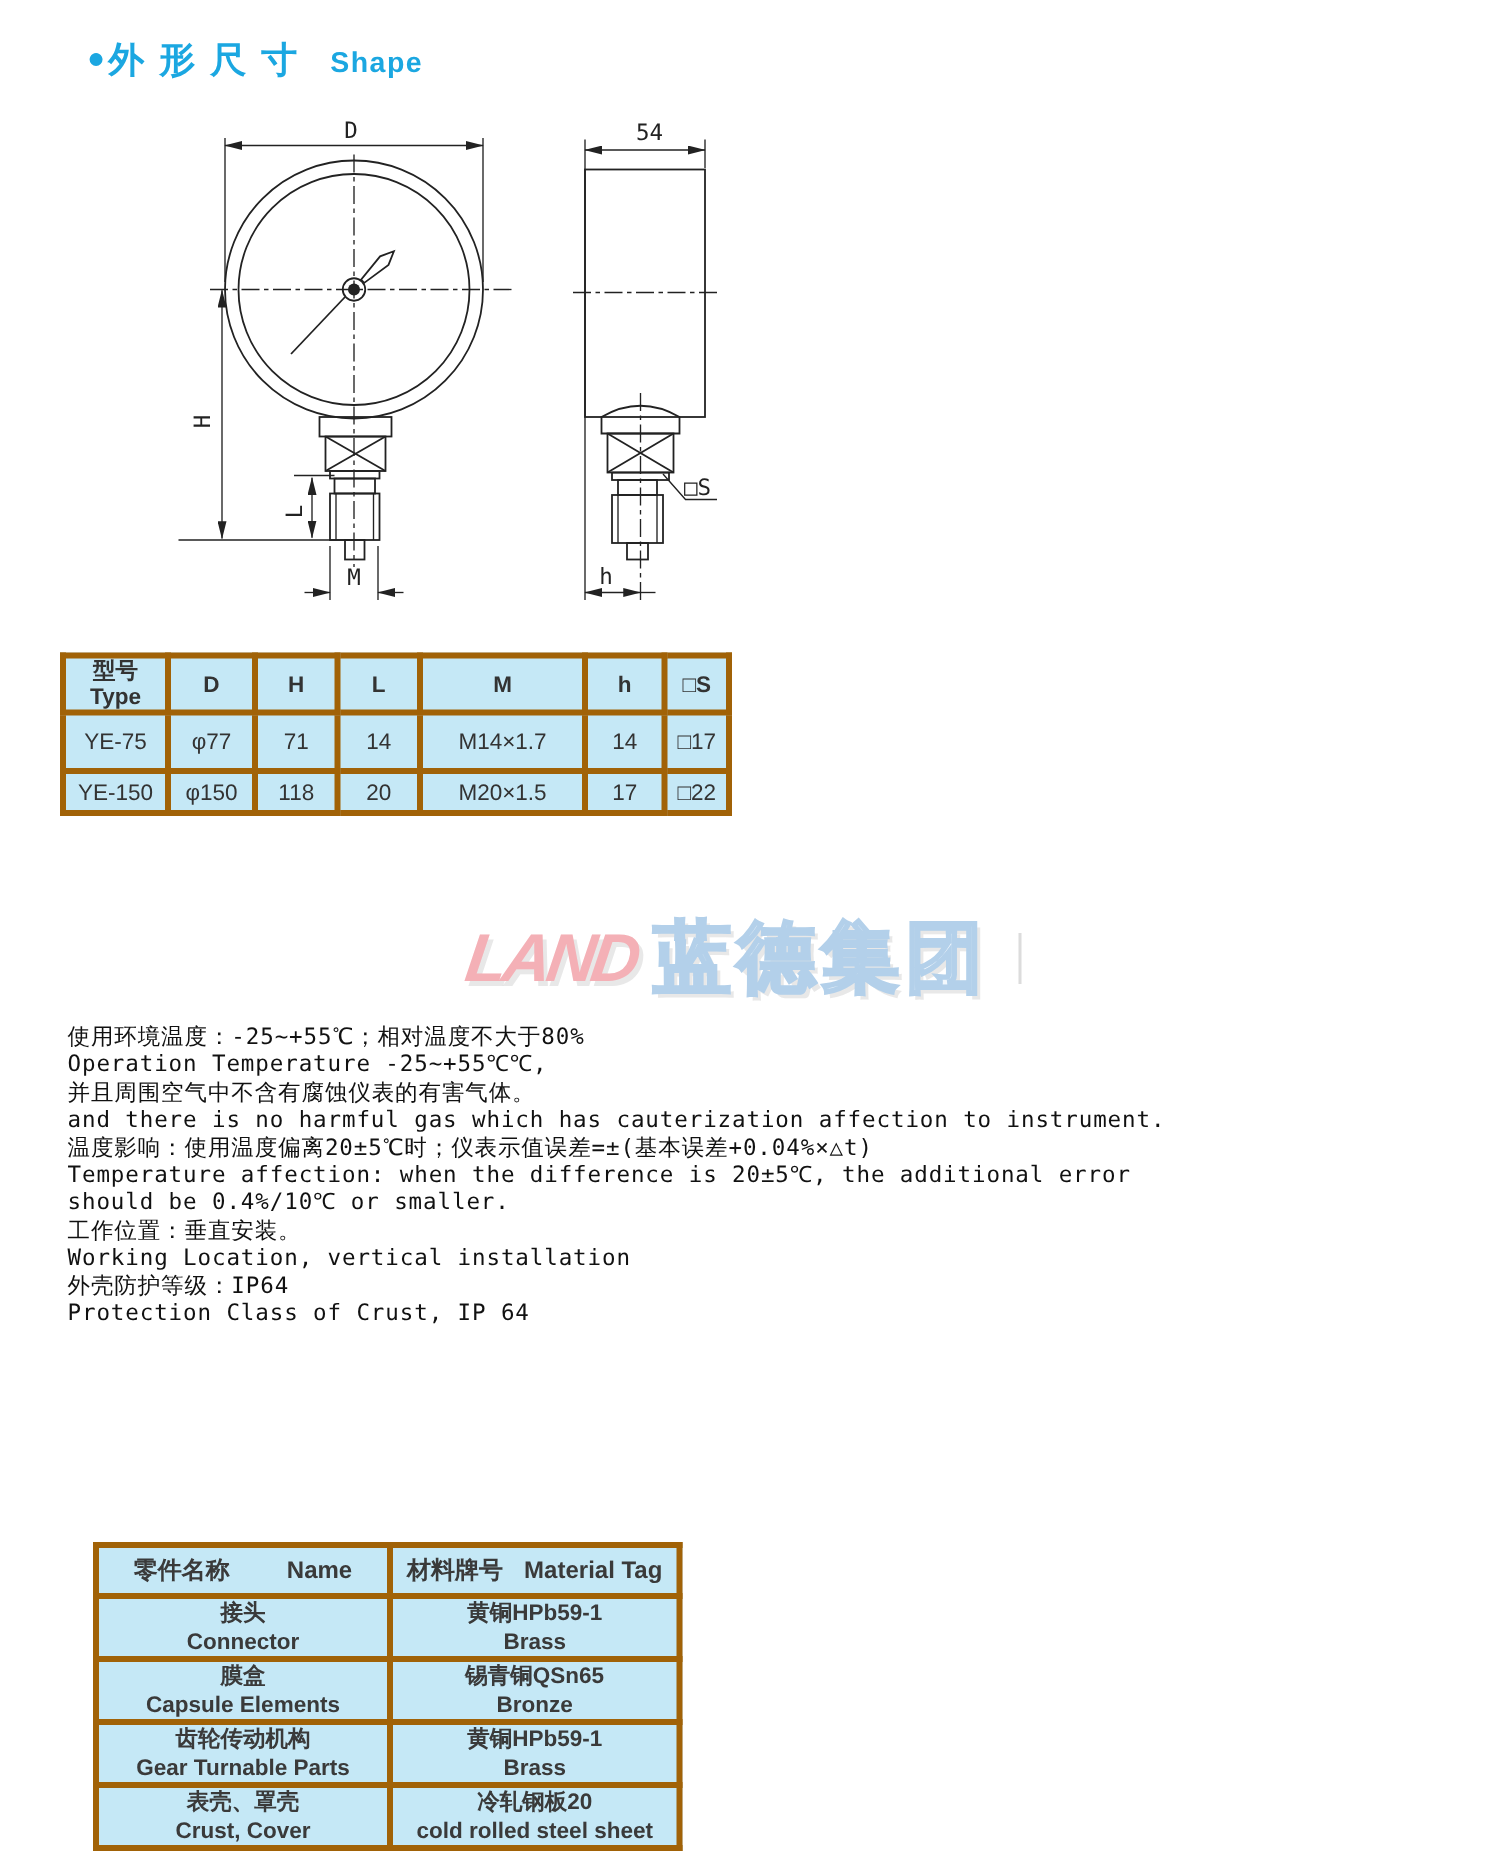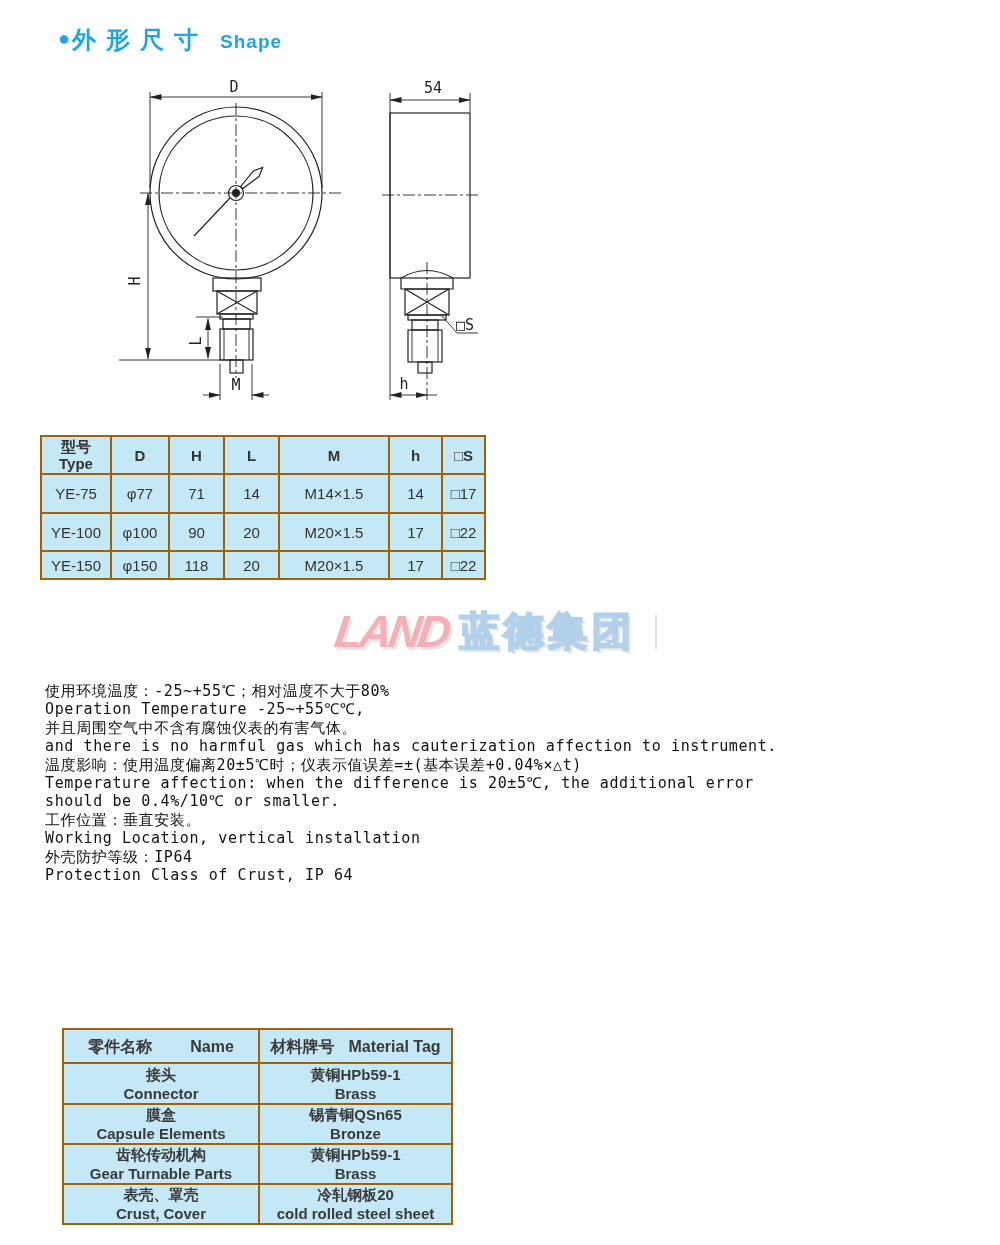--- a/index.html
+++ b/index.html
@@ -19,33 +19,33 @@
   
   #drawing{position:absolute;left:100px;top:78px;}
   .ln{fill:none;stroke:#222;stroke-width:1.2px;}
   .thin{fill:none;stroke:#222;stroke-width:0.9px;}
   .cl{fill:none;stroke:#222;stroke-width:0.9px;stroke-dasharray:12 3 3 3;}
   .dimtxt{font-family:"DejaVu Sans Mono",monospace;font-size:15px;fill:#222;}
 
   
   table.blue{border-collapse:collapse;background:#c5e8f6;table-layout:fixed;
              border:2px solid #2b2b2b;}
-  table.blue td{border:2px solid #a16207;text-align:center;vertical-align:middle;
+  table.blue td{border:4px solid #a16207;text-align:center;vertical-align:middle;
                 font-size:15px;color:#333;padding:0;}
   #dimTable{position:absolute;left:40px;top:435px;width:444px;}
   #dimTable .hd{font-weight:700;}
   #dimTable .two{line-height:17px;}
 
   
   #logoRow{position:absolute;top:604px;left:0;width:100%;display:flex;
            justify-content:center;align-items:center;gap:12px;}
   #logoMark{font-size:45px;font-weight:900;font-style:italic;color:#f4b0b6;
             letter-spacing:-3px;transform:skewX(-8deg);
             text-shadow:3px 3px 0 rgba(190,190,190,.35);}
-  #logoName{font-size:40px;font-weight:900;color:#f2f8fd;-webkit-text-stroke:2px #b3d0ea;
+  #logoName{font-size:52px;font-weight:900;color:#f2f8fd;-webkit-text-stroke:2px #b3d0ea;
             letter-spacing:4px;text-shadow:3px 3px 0 rgba(190,190,190,.35);}
   #logoDivider{width:2px;height:34px;background:#dcdcdc;margin:0 8px;}
   #logoSlogan{font-size:25px;font-weight:700;color:#c8c8c8;letter-spacing:4px;}
 
   
   #specs{position:absolute;left:45px;top:682px;font-family:"DejaVu Sans Mono",monospace;
          font-size:15px;line-height:18.4px;color:#111;letter-spacing:0.6px;white-space:nowrap;}
 
   
   #matTable{position:absolute;left:62px;top:1028px;width:389px;}
@@ -167,32 +167,23 @@
       <td class="hd">L</td>
       <td class="hd">M</td>
       <td class="hd">h</td>
       <td class="hd">□S</td>
     </tr>
     <tr style="height:39px">
       <td>YE-75</td>
       <td>φ77</td>
       <td>71</td>
       <td>14</td>
-      <td>M14×1.5</td>
+      <td>M14×1.7</td>
       <td>14</td>
       <td>□17</td>
-    </tr>
-    <tr style="height:38px">
-      <td>YE-100</td>
-      <td>φ100</td>
-      <td>90</td>
-      <td>20</td>
-      <td>M20×1.5</td>
-      <td>17</td>
-      <td>□22</td>
     </tr>
     <tr style="height:28px">
       <td>YE-150</td>
       <td>φ150</td>
       <td>118</td>
       <td>20</td>
       <td>M20×1.5</td>
       <td>17</td>
       <td>□22</td>
     </tr>

